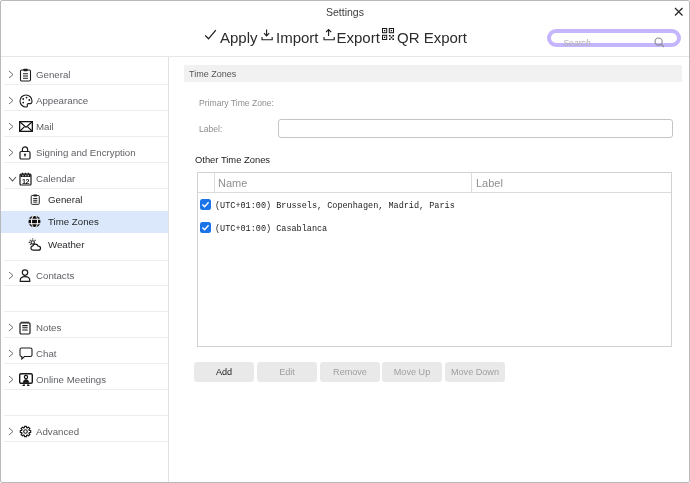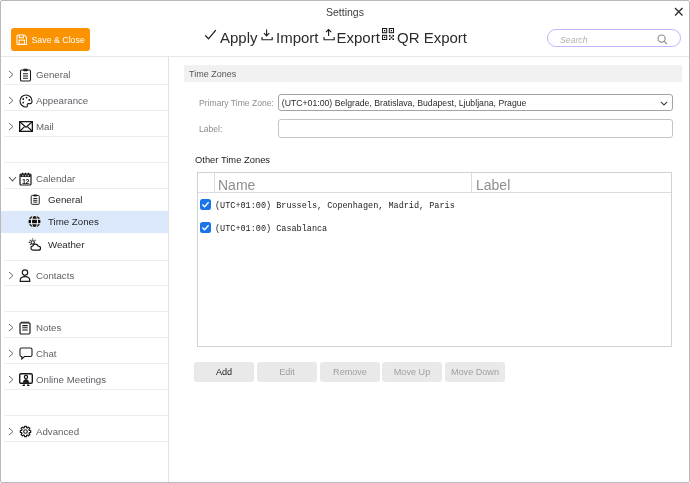--- a/index.html
+++ b/index.html
@@ -6,21 +6,21 @@
   html,body { width:690px; height:483px; background:#fff; }
   body { font-family:"Liberation Sans", sans-serif; position:relative; }
   .win { position:absolute; left:0; top:0; width:690px; height:483px;
          border:1px solid #b9b9b9; border-radius:2px; background:#fff; overflow:hidden; }
   .abs { position:absolute; }
   .title { left:0; right:0; top:5px; text-align:center; font-size:10.5px; color:#3c3c3c; }
   .closex { left:673px; top:6px; }
   .savebtn { left:10px; top:27px; width:79px; height:23px; background:#fb9300; border-radius:3px;
              color:#fff; font-size:8.5px; display:flex; align-items:center; white-space:nowrap; }
   .tbitem { top:28px; height:22px; display:flex; align-items:flex-start; font-size:15px; color:#2b2b2b; white-space:nowrap; }
-  .search { left:546px; top:28px; width:134px; height:18px; border:1px solid #c4b5fd; border-radius:9px; }
+  .search { left:546px; top:28px; width:134px; height:18px; border:4px solid #c4b5fd; border-radius:9px; }
   .search .ph { position:absolute; left:12px; top:4.5px; font-size:8.7px; font-style:italic; color:#b3b3b3; }
   .hline { height:1px; background:#e7e7e7; }
   .vline { width:1px; background:#e2e2e2; }
   
   .srow { left:0; width:167px; height:20px; display:flex; align-items:center; }
   .srow .chev { position:absolute; left:7px; }
   .srow .icon { position:absolute; left:18px; }
   .srow .txt { position:absolute; left:35px; font-size:9.7px; color:#5f6166; letter-spacing:0; white-space:nowrap; }
   .sub .icon { left:27px; }
   .sub .txt { left:47px; color:#26282b; }
@@ -28,46 +28,38 @@
   .hilite { left:0; top:209.5px; width:167px; height:22px; background:#dbe8fb; }
   
   .bar { left:183px; top:64px; width:498px; height:17px; background:#f1f1f1;
          font-size:9px; color:#565656; display:flex; align-items:center; padding-left:5px; }
   .flabel { font-size:8.6px; color:#8e8e8e; letter-spacing:0; }
   .combo { left:277px; top:93px; width:395px; height:17px; border:1px solid #a3a3a3; border-radius:3px;
            background:#fff; font-size:8.7px; color:#2b2b2b; display:flex; align-items:center; padding-left:2.8px; }
   .linput { left:277px; top:118px; width:395px; height:19px; border:1px solid #c4c4c4; border-radius:3px; background:#fff; }
   .oheading { left:194px; top:153px; font-size:9.4px; color:#222; }
   .tbl { left:196px; top:171px; width:475px; height:175px; border:1px solid #d2d2d2; background:#fff; }
-  .thtxt { font-size:14px; color:#8f8f8f; }
+  .thtxt { font-size:11px; color:#8f8f8f; }
   .rowtxt { font-size:8.5px; color:#222; letter-spacing:0; white-space:nowrap;font-family:Liberation Mono, monospace; }
   .cb { width:11px; height:11px; background:#1a73e8; border-radius:2.5px; }
   .btn { top:361px; height:20px; width:60px; background:#e9e9e9; border-radius:3px;
          font-size:9.1px; color:#9f9f9f; display:flex; align-items:center; justify-content:center; }
   svg { display:block; }
 </style>
 </head>
 <body>
 <div class="win">
 
   <div class="abs title">Settings</div>
   <div class="abs closex">
       <svg width="9.5" height="9.5" viewBox="0 0 9.5 9.5">
         <path d="M1 1 L8.5 8.5 M8.5 1 L1 8.5" stroke="#2e2e2e" stroke-width="1.35" fill="none"></path>
       </svg>
     </div>
 
-  <div class="abs savebtn">
-    <svg style="margin-left:4.5px; margin-top:-0.5px" width="11.5" height="11.5" viewBox="0 0 12 12" fill="none" stroke="#fff" stroke-width="1.05">
-      <path d="M1 2.1 C1 1.4 1.4 1 2.1 1 L8.5 1 L11 3.5 L11 9.9 C11 10.6 10.6 11 9.9 11 L2.1 11 C1.4 11 1 10.6 1 9.9 Z"></path>
-      <path d="M3.5 1.2 L3.5 3.9 L7.7 3.9 L7.7 1.2"></path>
-      <rect x="3.2" y="6.4" width="5.6" height="4.3"></rect>
-    </svg>
-    <span style="margin-left:4.5px; font-size:8.8px">Save &amp; Close</span>
-  </div>
 
   <div class="abs tbitem" style="left:203px">
     <svg width="13" height="12" viewBox="0 0 13 12">
         <path d="M1.2 6.4 L4.5 9.8 L11.8 1.2" stroke="#1c1c1c" stroke-width="1.3" fill="none"></path>
       </svg>
     <span style="margin-left:3px">Apply</span>
   </div>
 
   <div class="abs tbitem" style="left:260px">
     <svg width="13" height="12" viewBox="0 0 13 12" fill="none" stroke="#1c1c1c" stroke-width="1.1">
@@ -149,20 +141,32 @@
       </svg>
     <svg class="icon" width="14" height="11" viewBox="0 0 14 11" fill="none" stroke="#141414">
       <rect x="0.65" y="0.65" width="12.7" height="9.7" stroke-width="1.3"></rect>
       <path d="M1 1 L7 6.1 L13 1" stroke-width="1.2"></path>
       <path d="M1 10 L5.6 5.6 M13 10 L8.4 5.6" stroke-width="1.2"></path>
     </svg>
     <span class="txt">Mail</span>
   </div>
   <div class="abs ssep" style="top:134.5px"></div>
 
+  <div class="abs srow" style="top:141.5px">
+    <svg class="chev" width="6" height="9" viewBox="0 0 6 9">
+        <path d="M1 1 L5 4.5 L1 8" stroke="#6e6e6e" stroke-width="1" fill="none"></path>
+      </svg>
+    <svg class="icon" width="12" height="14" viewBox="0 0 12 14" fill="none" stroke="#1c1c1c" stroke-width="1.2">
+      <rect x="1" y="5.5" width="10" height="7.5" rx="1.2"></rect>
+      <path d="M3.4 5.5 L3.4 3.6 C3.4 2 4.5 0.9 6 0.9 C7.5 0.9 8.6 2 8.6 3.6 L8.6 5.5"></path>
+      <circle cx="6" cy="8.4" r="1" fill="#1c1c1c" stroke="none"></circle>
+      <path d="M6 9 L6 10.6" stroke="#1c1c1c" stroke-width="1.1"></path>
+    </svg>
+    <span class="txt">Signing and Encryption</span>
+  </div>
   <div class="abs ssep" style="top:160.5px"></div>
 
   <div class="abs srow" style="top:167.5px">
     <svg class="chev" width="9" height="6" viewBox="0 0 9 6">
         <path d="M1 1 L4.5 5 L8 1" stroke="#555" stroke-width="1.1" fill="none"></path>
       </svg>
     <svg class="icon" width="13" height="14" viewBox="0 0 13 14" fill="none" stroke="#161616">
       <rect x="1" y="2.2" width="11" height="10.8" rx="1" stroke-width="1.2"></rect>
       <rect x="1.5" y="2.6" width="10" height="2.4" fill="#161616" stroke="none"></rect>
       <path d="M3.6 0.8 L3.6 2.2 M6.5 0.8 L6.5 2.2 M9.4 0.8 L9.4 2.2" stroke-width="1.3"></path>
@@ -265,25 +269,20 @@
       <circle cx="6.5" cy="6.5" r="1.8" stroke-width="1.1"></circle>
       <path d="M11.70 5.49 L11.70 7.51 L10.23 7.64 L9.94 8.33 L10.89 9.46 L9.46 10.89 L8.33 9.94 L7.64 10.23 L7.51 11.70 L5.49 11.70 L5.36 10.23 L4.67 9.94 L3.54 10.89 L2.11 9.46 L3.06 8.33 L2.77 7.64 L1.30 7.51 L1.30 5.49 L2.77 5.36 L3.06 4.67 L2.11 3.54 L3.54 2.11 L4.67 3.06 L5.36 2.77 L5.49 1.30 L7.51 1.30 L7.64 2.77 L8.33 3.06 L9.46 2.11 L10.89 3.54 L9.94 4.67 L10.23 5.36 Z" stroke-width="1.2" stroke-linejoin="round"></path>
     </svg>
     <span class="txt">Advanced</span>
   </div>
   <div class="abs ssep" style="top:439.5px"></div>
 
   <div class="abs bar">Time Zones</div>
 
   <div class="abs flabel" style="left:198px; top:97px">Primary Time Zone:</div>
-  <div class="abs combo">(UTC+01:00) Belgrade, Bratislava, Budapest, Ljubljana, Prague
-    <svg style="position:absolute; right:4.5px; top:6px" width="8" height="5" viewBox="0 0 8 5">
-        <path d="M0.8 0.8 L4 4 L7.2 0.8" stroke="#444" stroke-width="1.1" fill="none"></path>
-      </svg>
-  </div>
   <div class="abs flabel" style="left:198px; top:123px">Label:</div>
   <div class="abs linput"></div>
 
   <div class="abs oheading">Other Time Zones</div>
 
   <div class="abs tbl"></div>
   <div class="abs hline" style="left:197px; top:191px; width:473px; background:#dcdcdc"></div>
   <div class="abs vline" style="left:213px; top:172px; height:19px; background:#dcdcdc"></div>
   <div class="abs vline" style="left:470px; top:172px; height:19px; background:#dcdcdc"></div>
   <div class="abs thtxt" style="left:217px; top:176px">Name</div>

